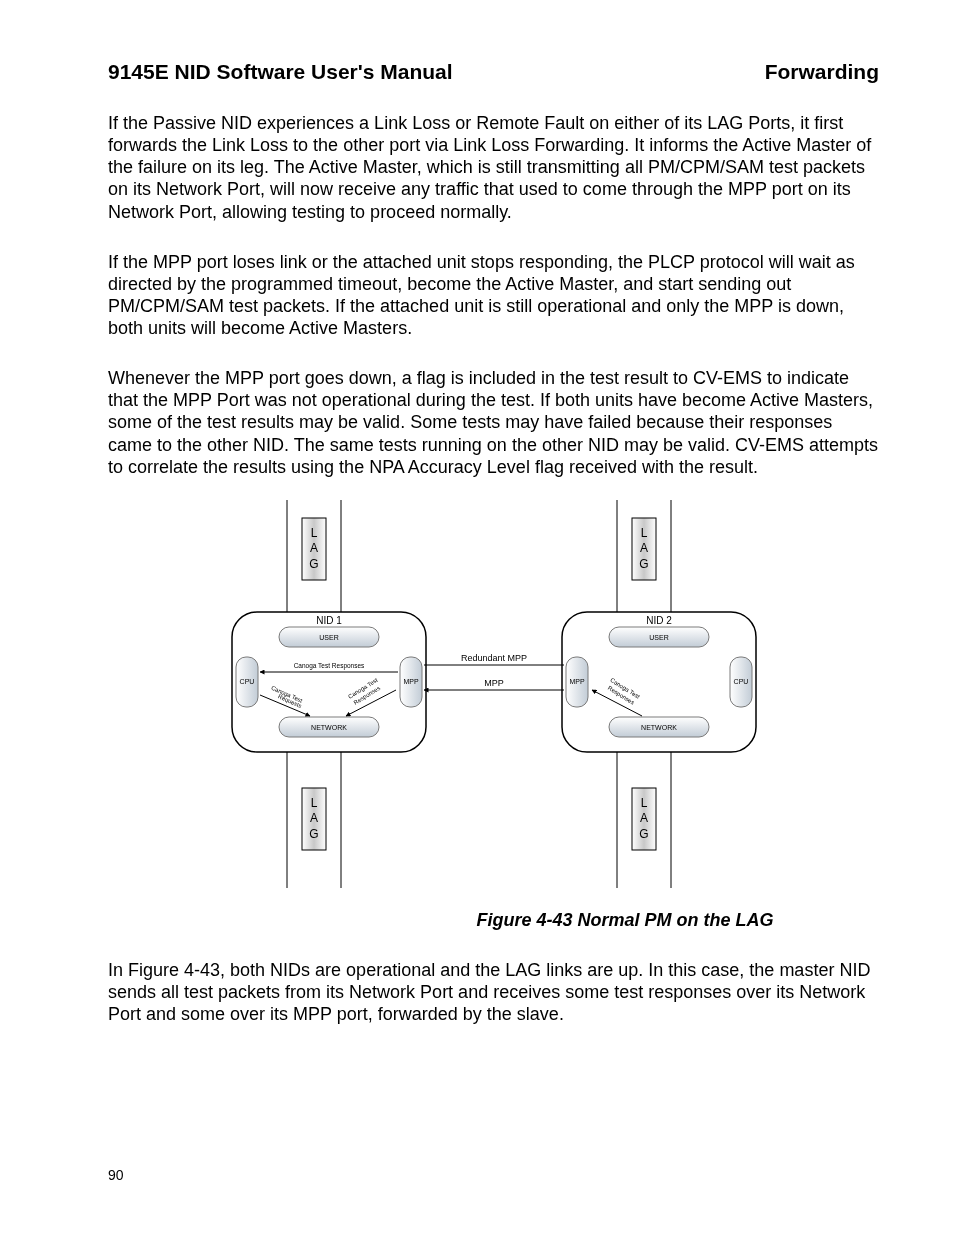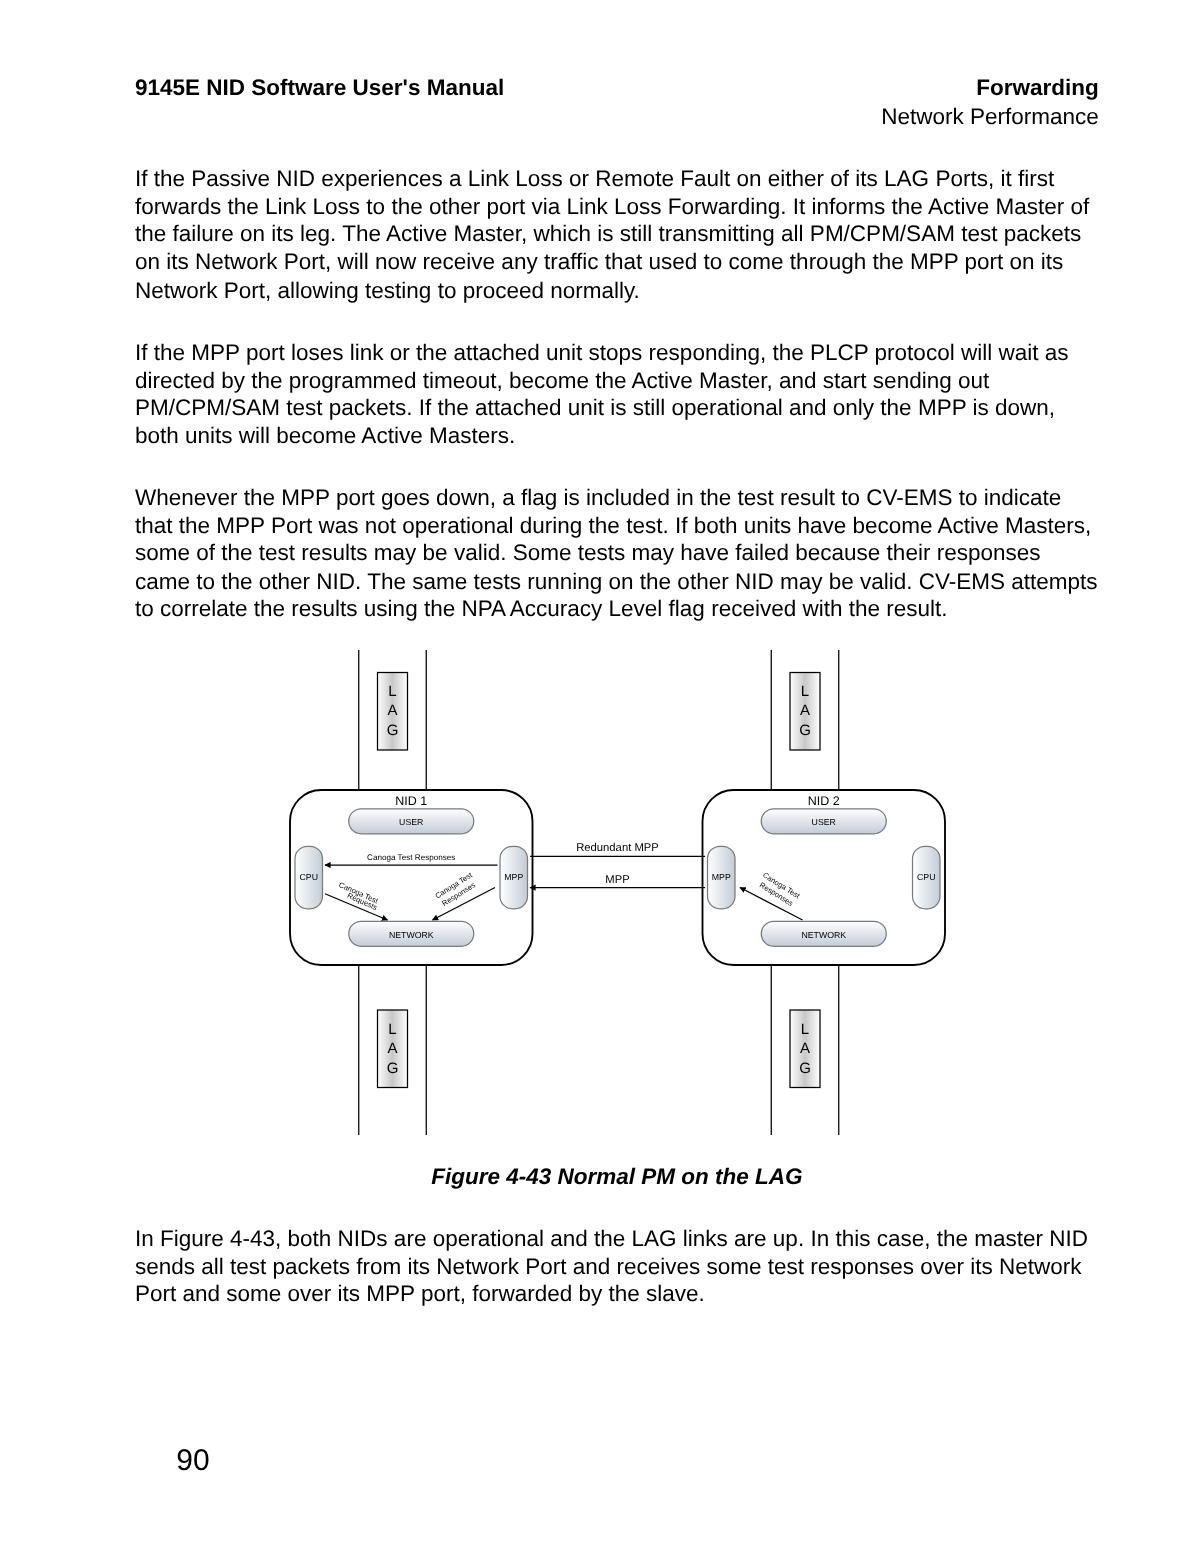--- a/index.html
+++ b/index.html
@@ -15,65 +15,63 @@
   .page {
     position: relative;
     width: 954px;
     height: 1235px;
     box-sizing: border-box;
     padding: 60px 75px 0 108px;
   }
   .hdr {
     display: flex;
     justify-content: space-between;
-    font-size: 18px;
+    font-size: 21px;
     font-weight: bold;
   }
   .subhdr {
     text-align: right;
     font-size: 18px;
     margin-top: 2px;
   }
   .para {
     font-size: 18px;
     line-height: 1.23;
     margin-top: 28px;
     text-align: left;
   }
   .fig-wrap {
     width: 560px;
     margin: 22px auto 0 auto;
   }
   .fig-caption {
-    text-align: center;
+    text-align: right;
     font-weight: bold;
     font-style: italic;
     font-size: 18px;
     margin-top: 6px;
   }
   .pagenum {
     position: absolute;
     left: 108px;
     bottom: 52px;
-    font-size: 24px;
-    margin-left: 33px;
+    font-size: 14px;
   }
   
   svg text { font-family: Arial, Helvetica, sans-serif; }
 </style>
 </head>
 <body>
 
 <div class="page">
 
   <div class="hdr">
     <span>9145E NID Software User's Manual</span>
     <span>Forwarding</span>
   </div>
-  <div class="subhdr">Network Performance</div>
 
   <div class="para">If the Passive NID experiences a Link Loss or Remote Fault on either of its LAG Ports, it first forwards the Link Loss to the other port via Link Loss Forwarding.  It informs the Active Master of the failure on its leg.  The Active Master, which is still transmitting all PM/CPM/SAM test packets on its Network Port,  will now receive any traffic that used to come through the MPP port on its Network Port, allowing testing to proceed normally.</div>
   <div class="para">If the MPP port loses link or the attached unit stops responding, the PLCP protocol will wait as directed by the programmed timeout, become the Active Master, and start sending out PM/CPM/SAM test packets.  If the attached unit is still operational and only the MPP is down, both units will become Active Masters.</div>
   <div class="para">Whenever the MPP port goes down, a flag is included in the test result to CV-EMS to indicate that the MPP Port was not operational during the test.  If both units have become Active Masters, some of the test results may be valid.  Some tests may have failed because their responses came to the other NID.  The same tests running on the other NID may be valid.  CV-EMS attempts to correlate the results using the NPA Accuracy Level flag received with the result.</div>
 
   <div class="fig-wrap">
     <svg viewBox="0 0 560 400" width="560" height="400" xmlns="http://www.w3.org/2000/svg">
       <defs>
         <linearGradient id="lagGrad" x1="0" y1="0" x2="1" y2="0">
           <stop offset="0%" stop-color="#ffffff"></stop>

